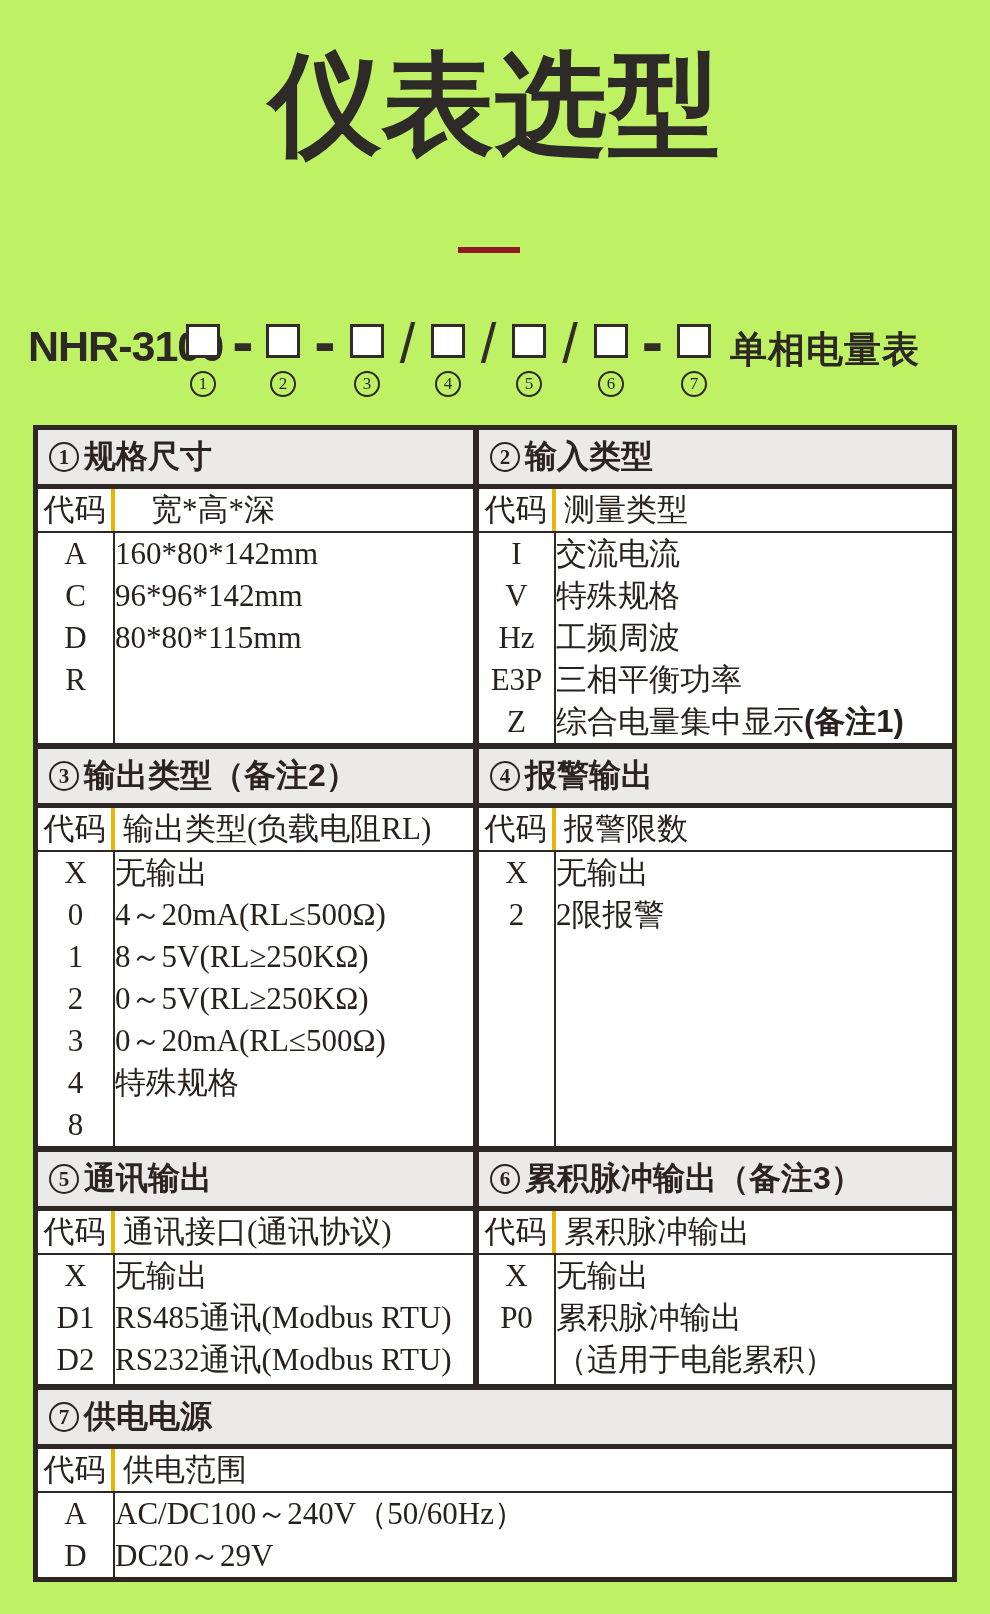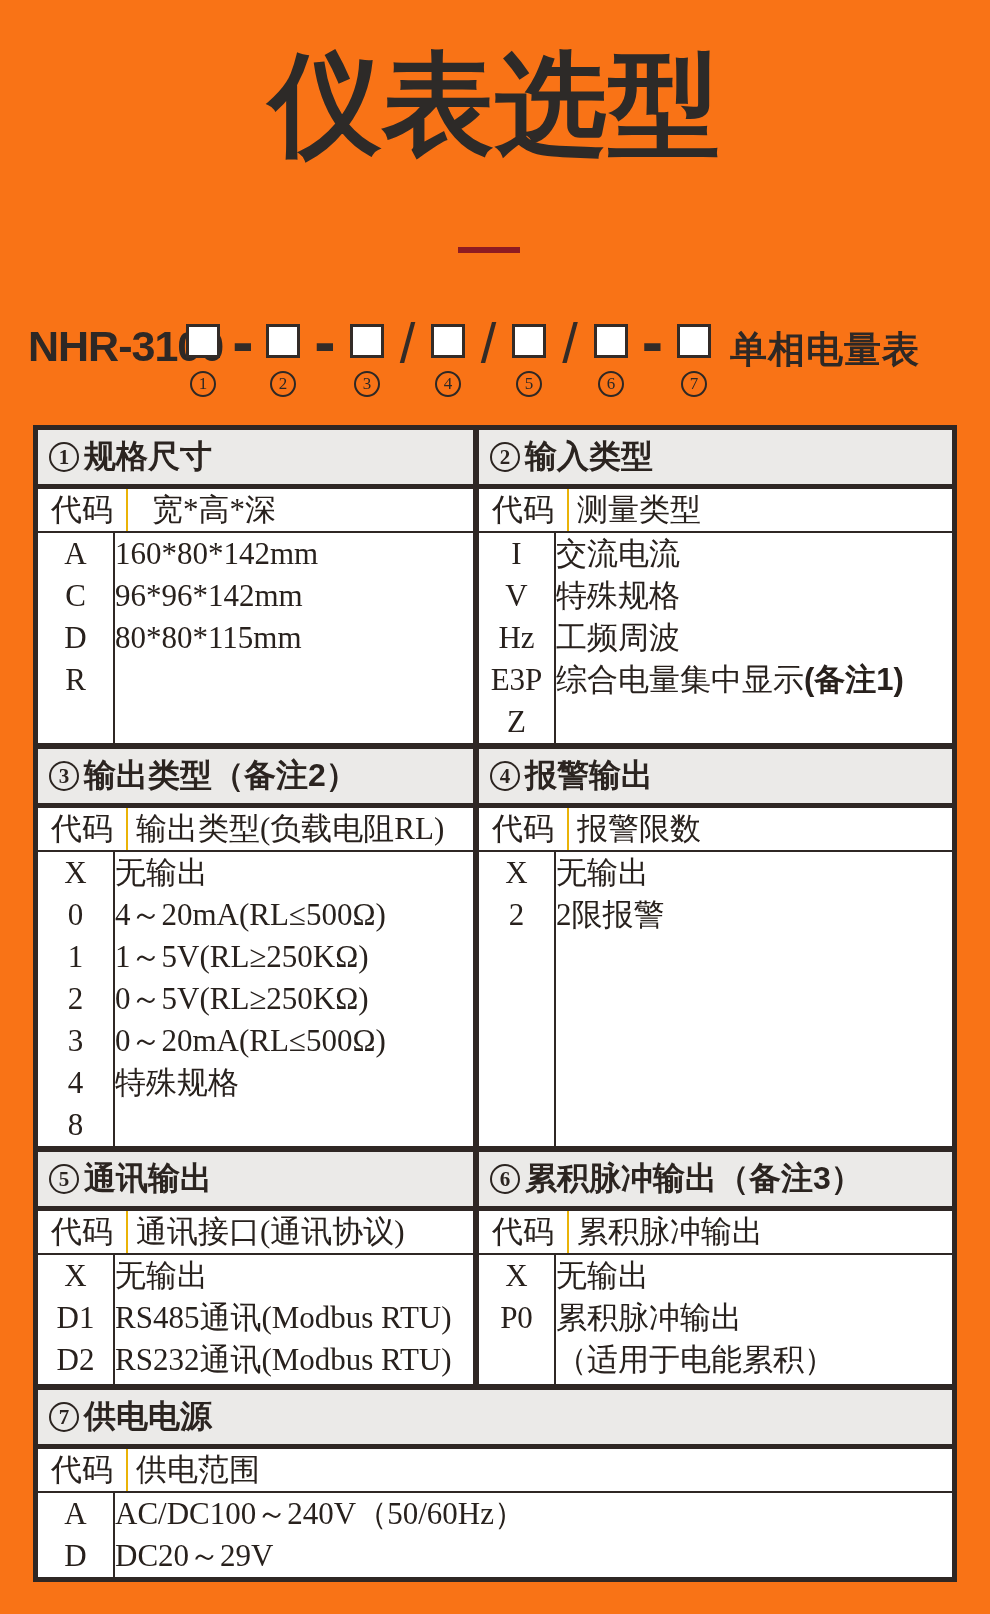--- a/index.html
+++ b/index.html
@@ -1,17 +1,17 @@
 <!DOCTYPE html>
 <html><head>
 <meta charset="utf-8">
 <style>
   html,body{margin:0;padding:0;}
   body{background:#ffffff;}
-  .page{position:relative;width:990px;height:1614px;background:#f97316;overflow:hidden;
+  .page{position:relative;width:990px;height:1614px;background:#bef264;overflow:hidden;
         font-family:"Liberation Serif","DejaVu Serif",serif;color:#28211d;}
 
   
   .title{position:absolute;top:44px;left:0;width:100%;text-align:center;
          font-family:"Liberation Sans","DejaVu Sans",sans-serif;
          font-weight:bold;font-size:112px;line-height:122px;color:#2d2a28;letter-spacing:1px;}
   .title-underline{position:absolute;left:458px;top:247px;width:62px;height:6px;background:#8e1b22;}
 
   
   .model{position:absolute;left:28px;top:316px;width:934px;height:56px;}
@@ -41,24 +41,24 @@
   .half{width:435px;box-sizing:border-box;}
   .half.right{flex:1;width:auto;border-left:6px solid #2f2724;}
   .half.full{width:100%;}
   .sec{height:59px;background:#ebeae8;border-bottom:5px solid #2f2724;box-sizing:border-box;
        display:flex;align-items:center;padding-left:11px;gap:5px;
        font-family:"Liberation Sans","DejaVu Sans",sans-serif;font-weight:bold;font-size:32px;color:#2b2420;}
   .circ{width:30px;height:30px;border:2px solid #2b2420;border-radius:50%;box-sizing:border-box;
         display:inline-flex;align-items:center;justify-content:center;flex:none;
         font-size:21px;font-weight:bold;font-family:"Liberation Serif","DejaVu Serif",serif;}
   .sub{display:flex;height:44px;border-bottom:2px solid #2f2724;box-sizing:border-box;font-size:31px;}
-  .code-cell{width:90px;flex:none;border-right:2px solid #eab308;box-sizing:border-box;
+  .code-cell{width:77px;flex:none;border-right:4px solid #eab308;box-sizing:border-box;
              display:flex;align-items:center;justify-content:center;}
   .desc-cell{flex:1;display:flex;align-items:center;padding-left:8px;white-space:nowrap;}
-  .indent{padding-left:24px;}
+  .indent{padding-left:36px;}
   .tbody{display:flex;}
   .h210{height:210px}.h294{height:294px}.h129{height:129px}.h84{height:84px}
   .codes{width:77px;flex:none;border-right:2px solid #2f2724;box-sizing:border-box;text-align:center;}
   .descs{flex:1;overflow:hidden;}
   .row{height:42px;line-height:42px;font-size:31px;white-space:nowrap;}
   .bnote{font-family:"Liberation Sans","DejaVu Sans",sans-serif;font-weight:bold;}
 </style>
 </head>
 <body>
 
@@ -134,20 +134,21 @@
             <div class="row">I</div>
             <div class="row">V</div>
             <div class="row">Hz</div>
             <div class="row">E3P</div>
             <div class="row">Z</div>
           </div>
           <div class="descs">
             <div class="row">交流电流</div>
             <div class="row">特殊规格</div>
             <div class="row">工频周波</div>
+            <div class="row">三相平衡功率</div>
             <div class="row"><span>综合电量集中显示</span><span class="bnote">(备注1)</span></div>
           </div>
         </div>
       </div>
     </div>
 
     <div class="band bt">
       <div class="half">
         <div class="sec">
           <span class="circ">3</span>
@@ -163,21 +164,21 @@
             <div class="row">0</div>
             <div class="row">1</div>
             <div class="row">2</div>
             <div class="row">3</div>
             <div class="row">4</div>
             <div class="row">8</div>
           </div>
           <div class="descs">
             <div class="row">无输出</div>
             <div class="row">4～20mA(RL≤500Ω)</div>
-            <div class="row">1～5V(RL≥250KΩ)</div>
+            <div class="row">8～5V(RL≥250KΩ)</div>
             <div class="row">0～5V(RL≥250KΩ)</div>
             <div class="row">0～20mA(RL≤500Ω)</div>
             <div class="row">特殊规格</div>
           </div>
         </div>
       </div>
       <div class="half right">
         <div class="sec">
           <span class="circ">4</span>
           <span>报警输出</span>

